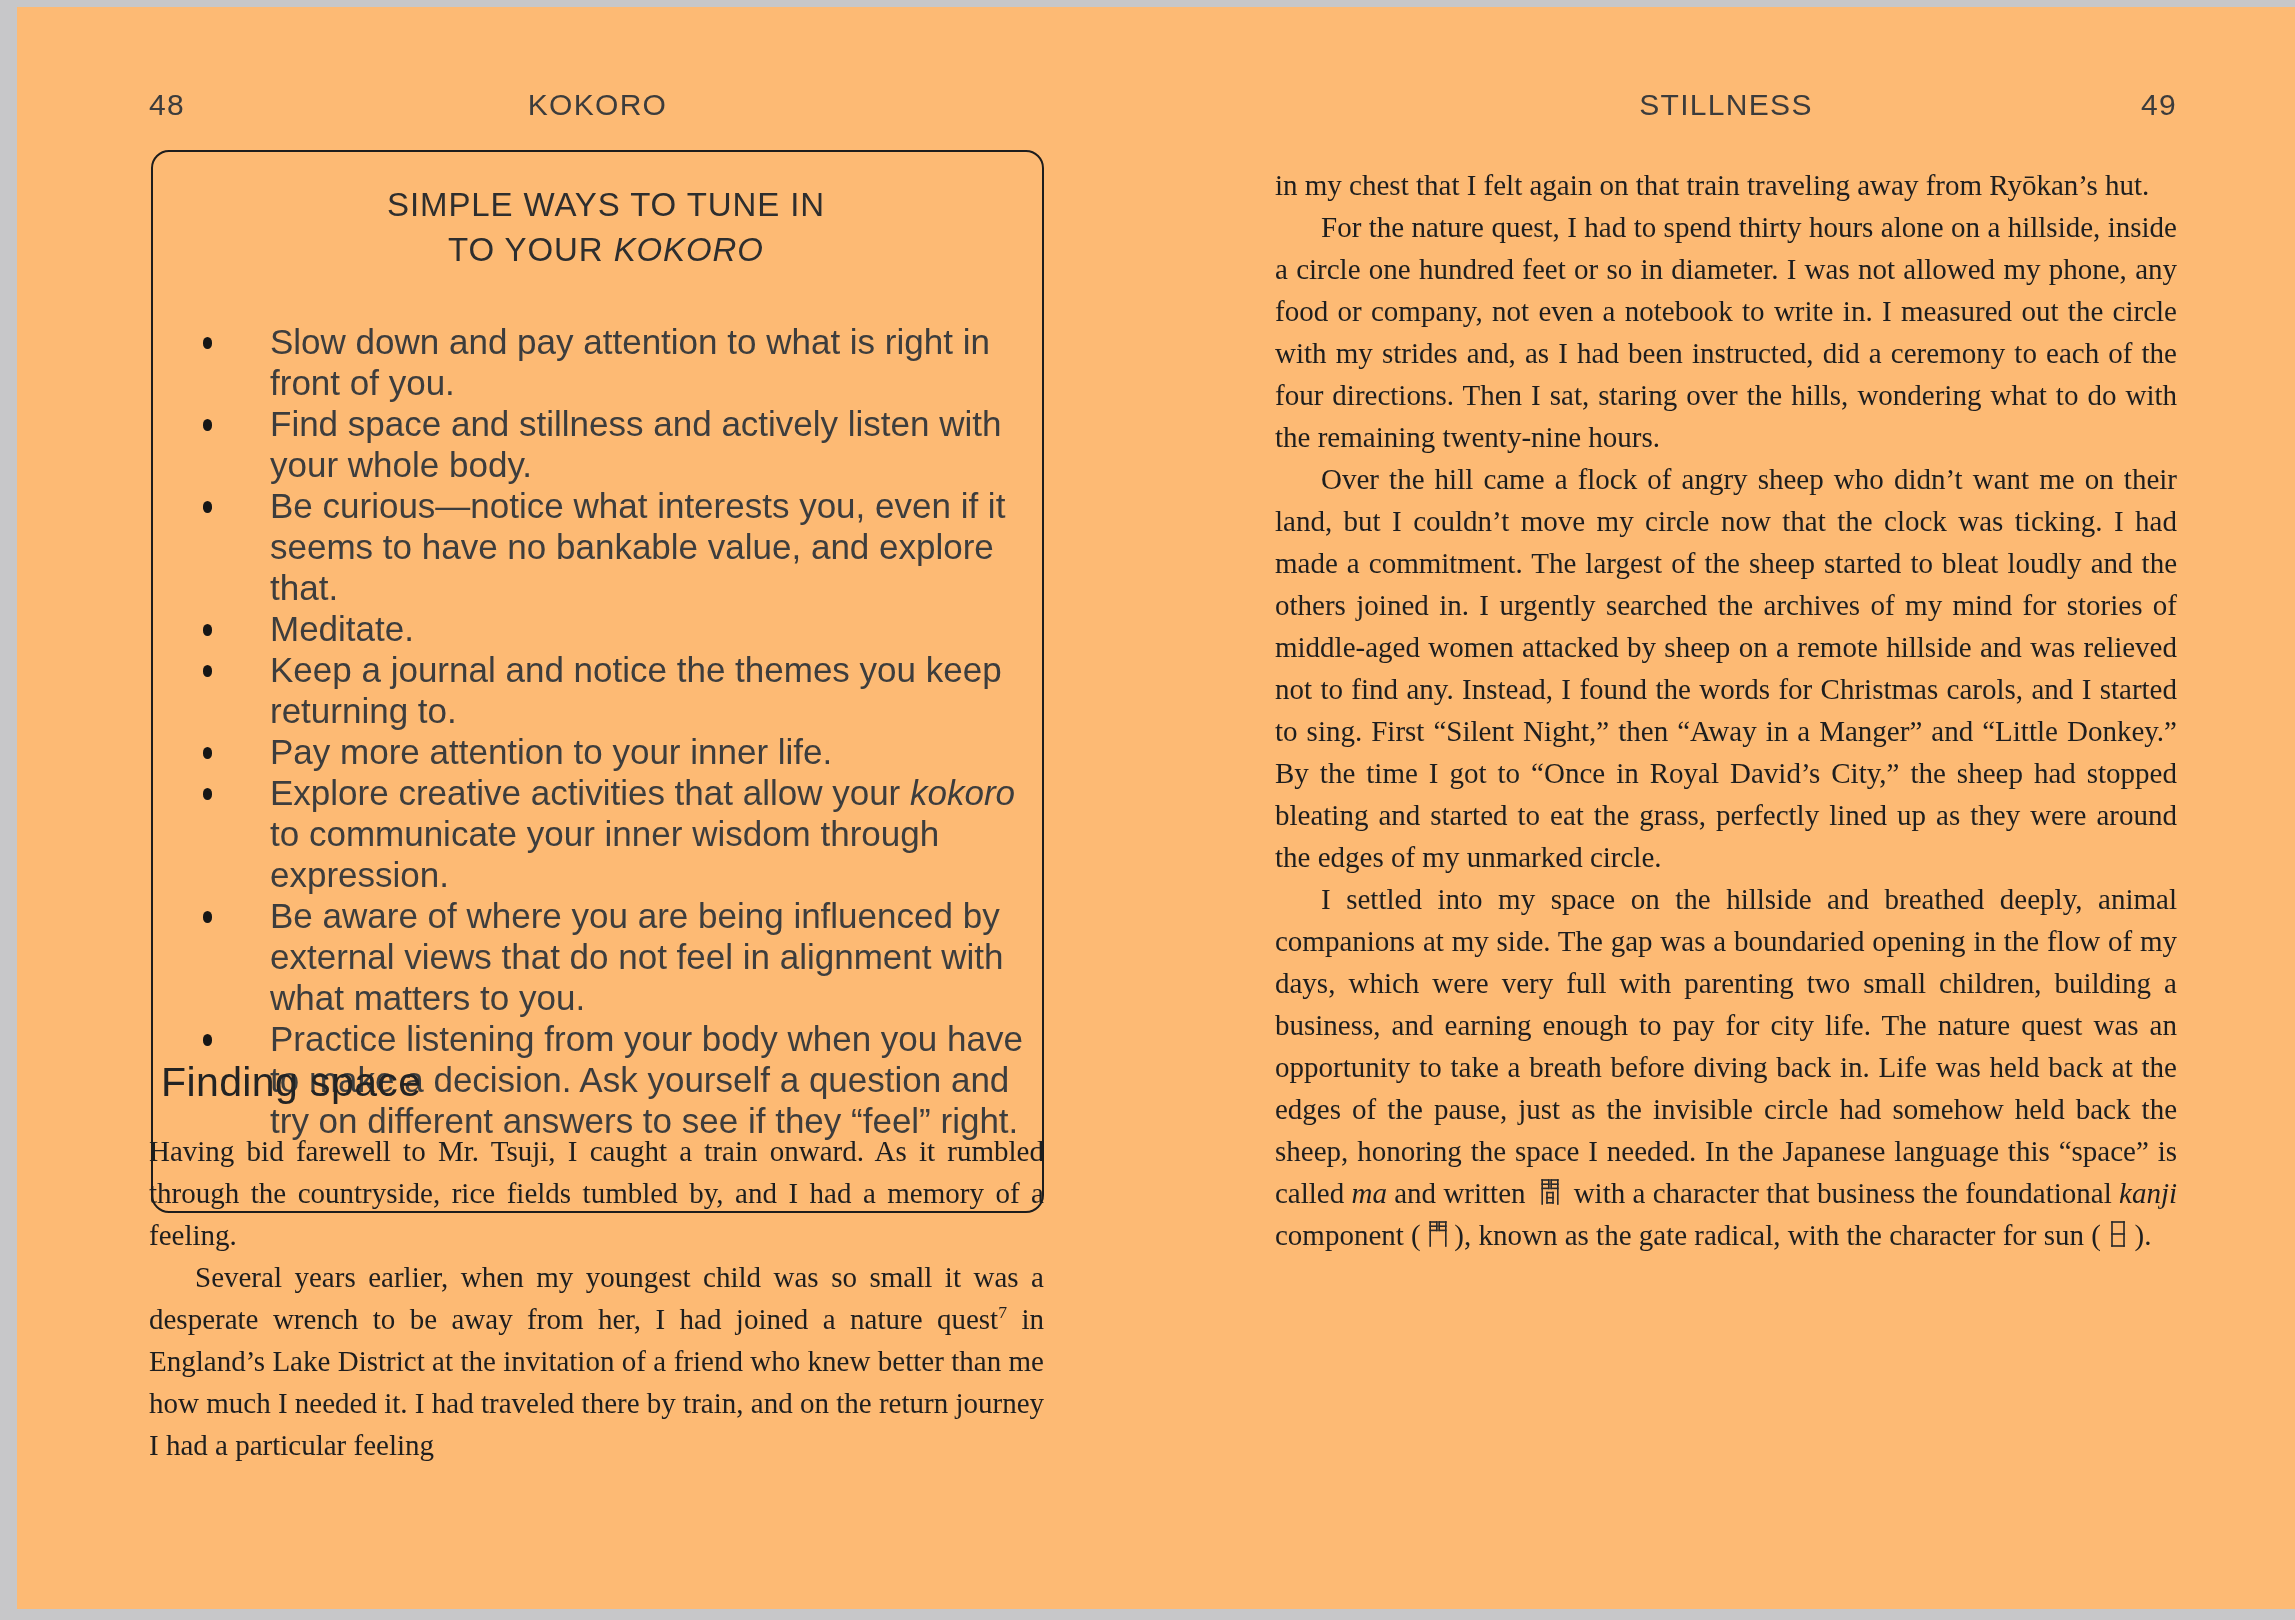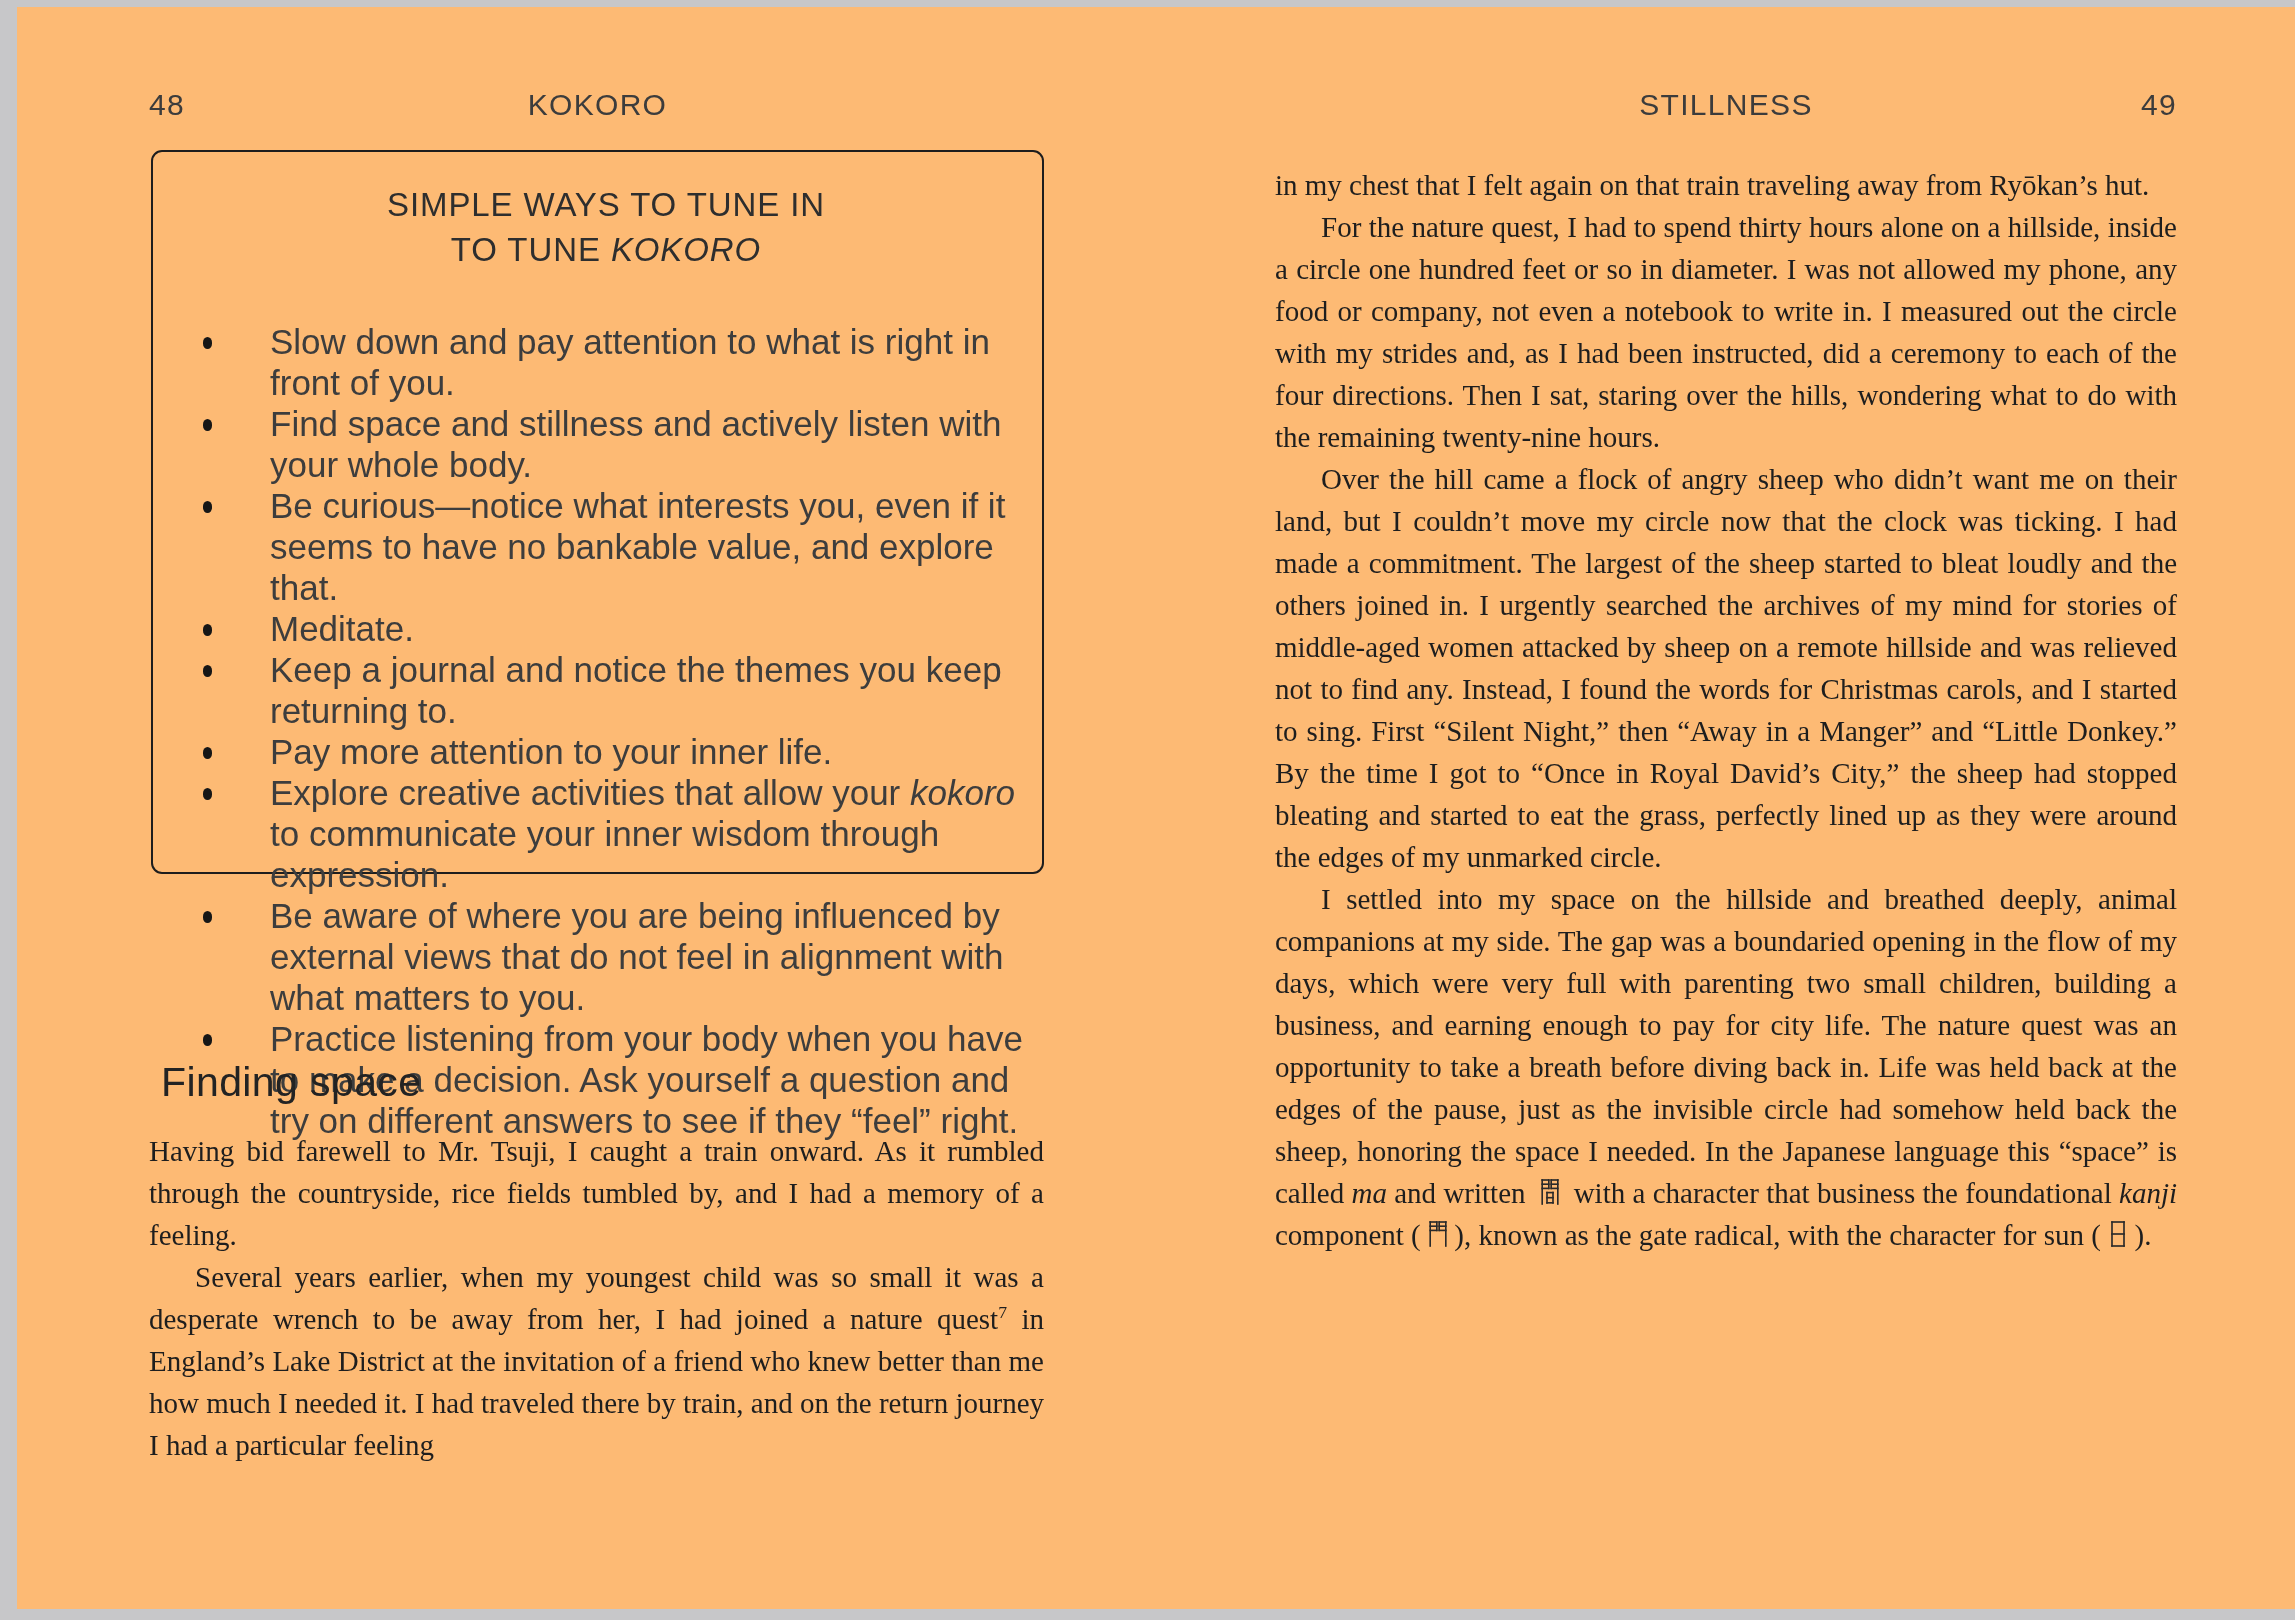--- a/index.html
+++ b/index.html
@@ -16,22 +16,22 @@
   }
   
   .running{position:absolute;top:81px;height:39px;color:#3c3c3c;
     font-size:30px;font-weight:300;letter-spacing:1.3px;}
   .folio-left{left:132px;}
   .head-left{left:134px;width:893px;text-align:center;}
   .head-right{left:1258px;width:902px;text-align:center;}
   .folio-right{left:1258px;width:902px;text-align:right;}
   
   .tunein-box{
-    position:absolute;left:134px;top:143px;width:893px;height:724px;
-    box-sizing:border-box;border:2.6px solid #1d1d1d;border-radius:11px;
+    position:absolute;left:134px;top:143px;width:893px;height:1063px;
+    box-sizing:border-box;border:2.6px solid #1d1d1d;border-radius:18px;
     padding:30px 13px 0 30px;
   }
   .box-title{
     text-align:center;font-size:33px;line-height:45px;letter-spacing:0.9px;
     color:#2e2e2e;font-weight:300;margin:0;
   }
   .box-title i{font-style:italic;}
   ul.box-list{
     list-style:none;margin:49px 0 0 0;padding:0 0 0 16px;
     font-size:35px;line-height:41px;color:#3d3d3d;font-weight:300;
@@ -65,21 +65,21 @@
 </style>
 </head>
 <body>
 
 <div class="page">
 
   <div class="running folio-left">48</div>
   <div class="running head-left">KOKORO</div>
 
   <div class="tunein-box">
-    <p class="box-title"><span>SIMPLE WAYS TO TUNE IN</span><br><span><span>TO TUNE </span><i>KOKORO</i></span></p>
+    <p class="box-title"><span>SIMPLE WAYS TO TUNE IN</span><br><span><span>TO YOUR </span><i>KOKORO</i></span></p>
     <ul class="box-list">
         <li><span>Slow down and pay attention to what is right in front of you.</span></li>
         <li><span>Find space and stillness and actively listen with your whole body.</span></li>
         <li><span>Be curious—notice what interests you, even if it seems to have no bankable value, and explore that.</span></li>
         <li><span>Meditate.</span></li>
         <li><span>Keep a journal and notice the themes you keep returning to.</span></li>
         <li><span>Pay more attention to your inner life.</span></li>
         <li><span>Explore creative activities that allow your </span><i>kokoro</i><span> to communicate your inner wisdom through expression.</span></li>
         <li><span>Be aware of where you are being influenced by external views that do not feel in alignment with what matters to you.</span></li>
         <li><span>Practice listening from your body when you have to make a decision. Ask yourself a question and try on different answers to see if they “feel” right.</span></li>

